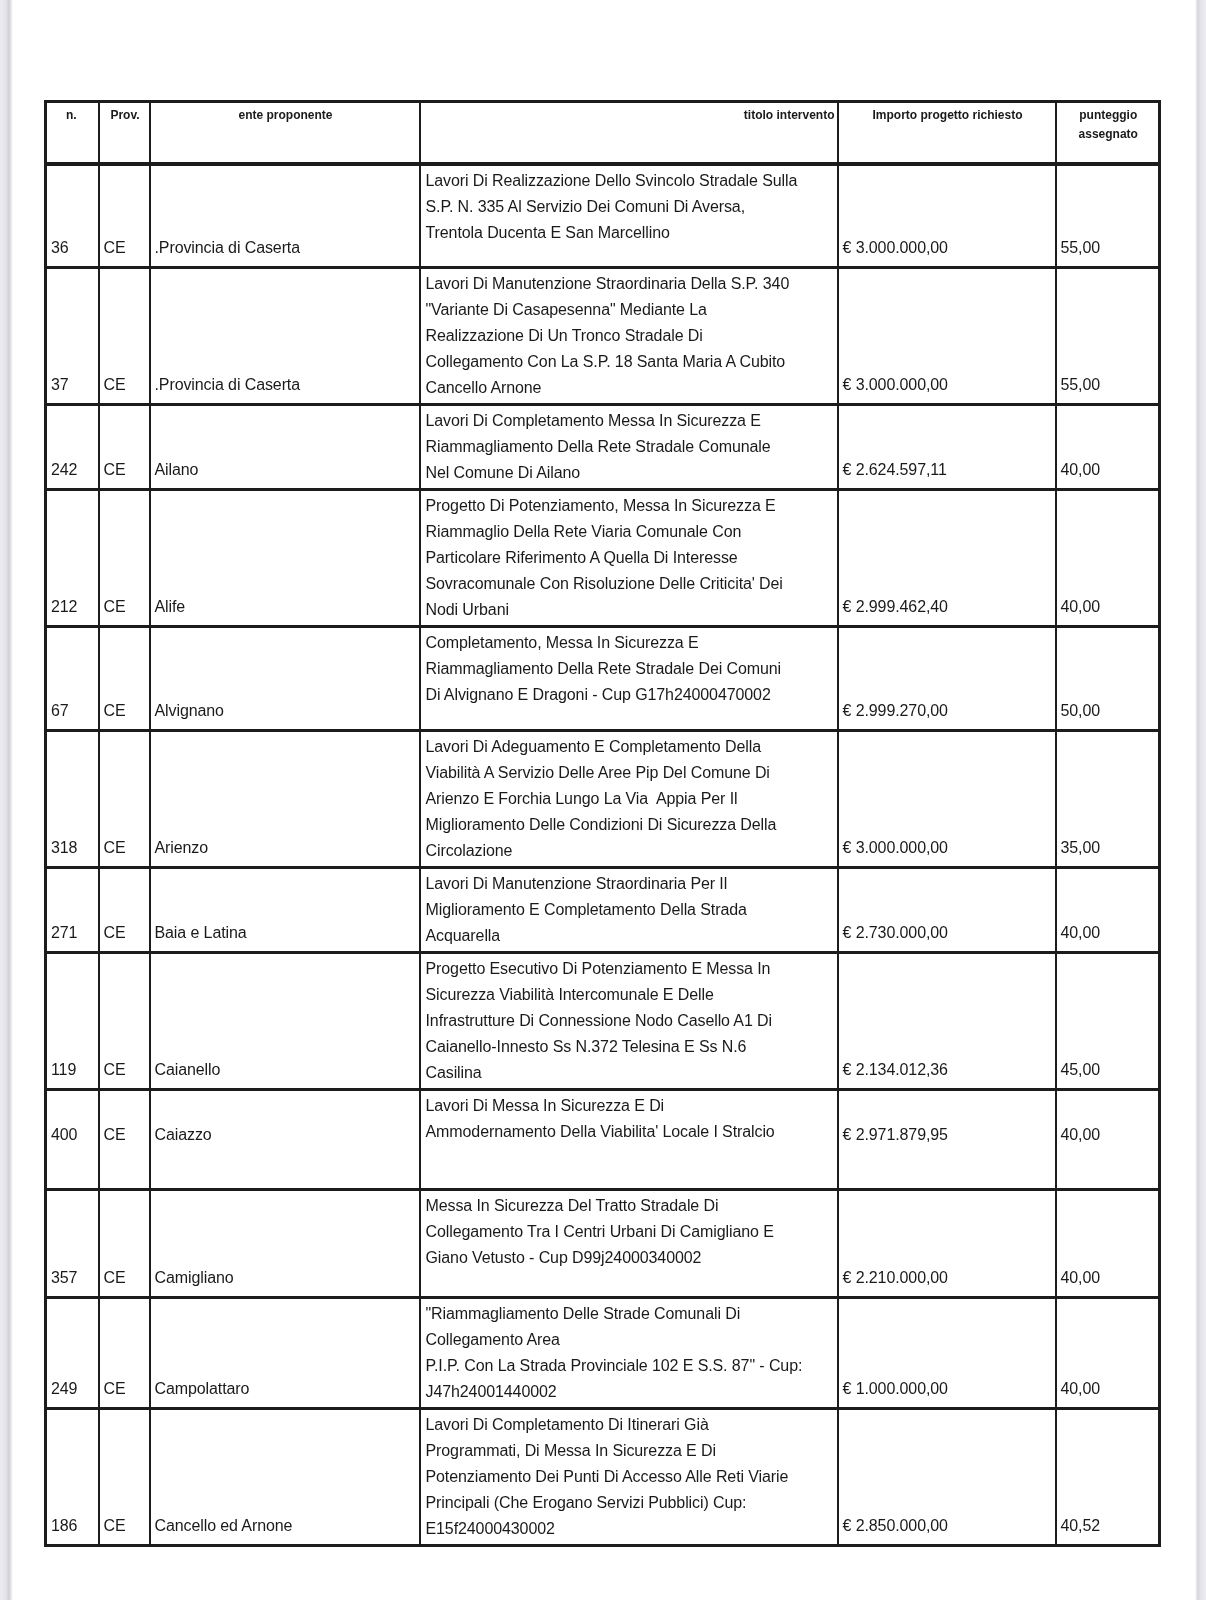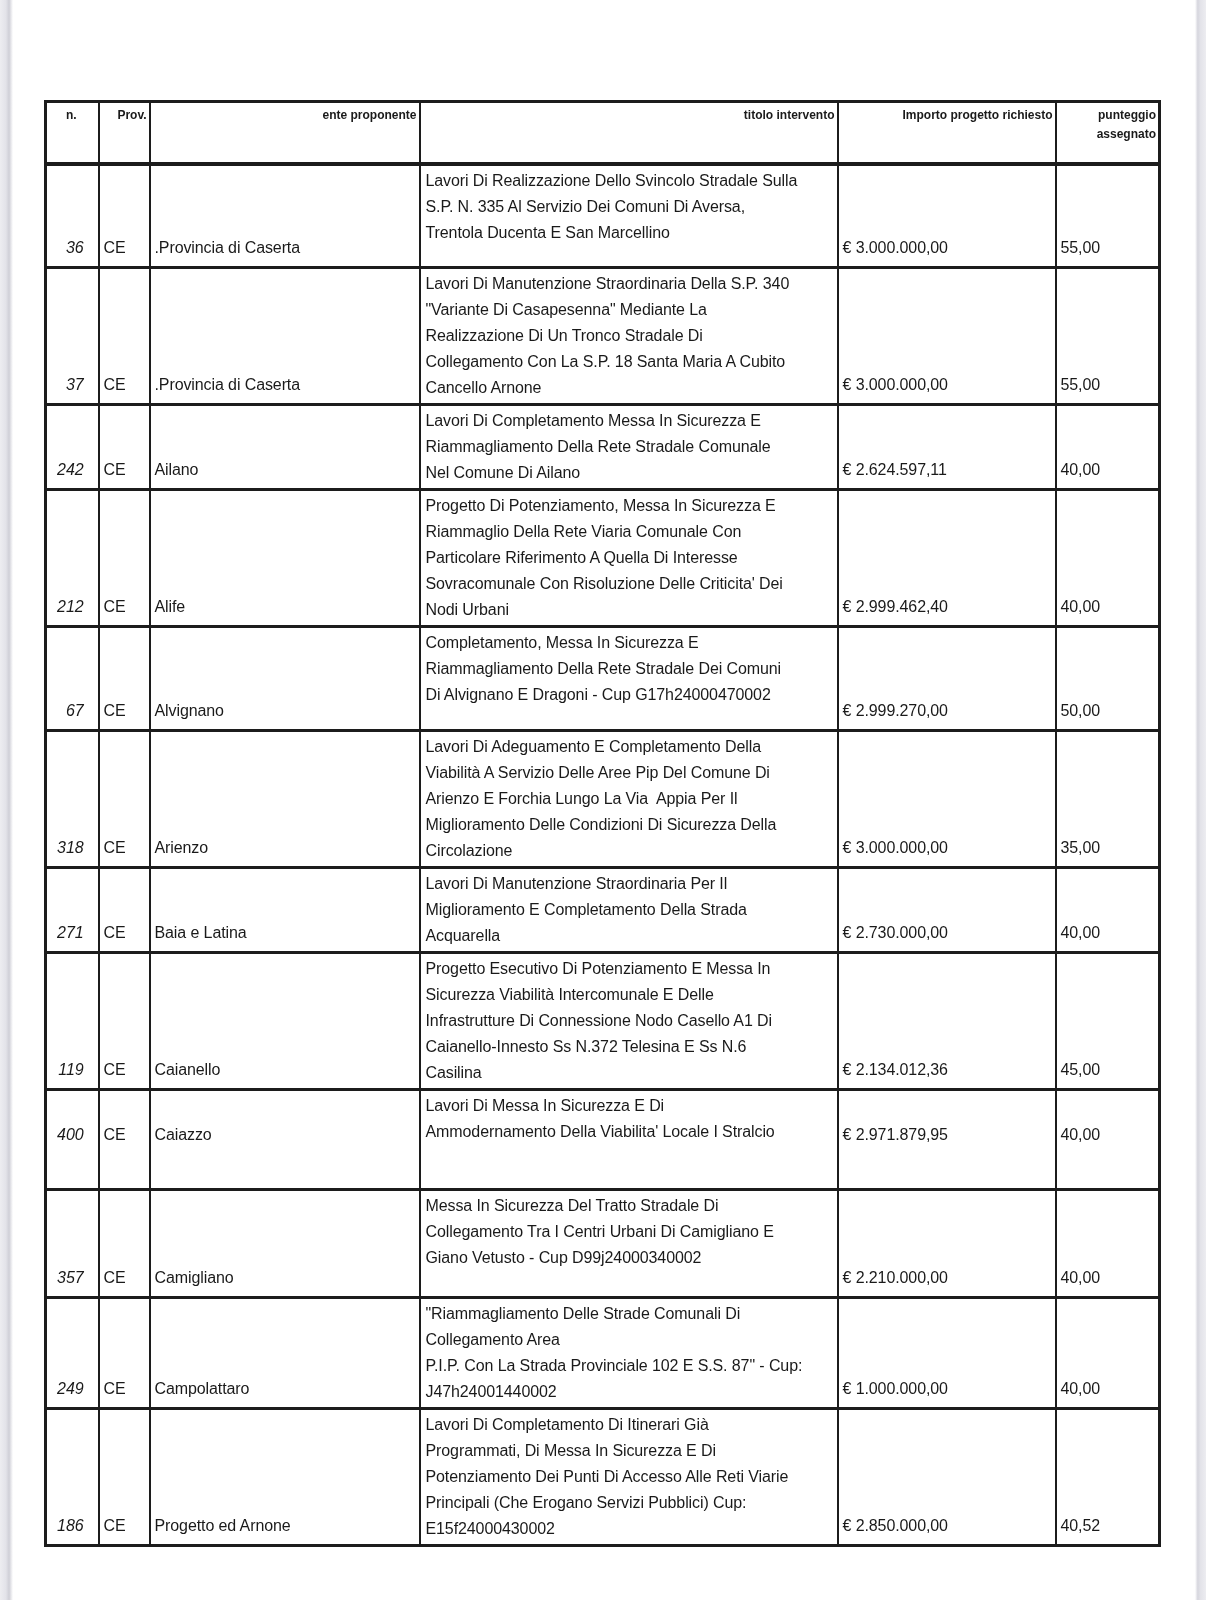--- a/index.html
+++ b/index.html
@@ -47,43 +47,42 @@
 
   th, td {
     border-left: 2px solid #1c1c1c;
     border-right: 2px solid #1c1c1c;
     border-top: 3px solid #1c1c1c;
     border-bottom: 3px solid #1c1c1c;
     overflow: hidden;
   }
   thead th {
     vertical-align: top;
-    text-align: right;
+    text-align: center;
     font-size: 12px;
     font-weight: bold;
     line-height: 19px;
     padding: 3px 2px 0 4px;
     border-bottom: 4px solid #1c1c1c;
     white-space: pre-line;
   }
   thead tr { height: 62px; }
   thead th.h-n { text-align: center; padding-left: 0; }
   thead th.h-titolo { text-align: right; }
 
   tbody td {
     font-size: 16px;
     line-height: 26px;
     vertical-align: bottom;
     padding: 0 2px 5px 4px;
     letter-spacing: -0.1px;
   }
   tbody td.cell-n {
-    text-align: right;
+    text-align: left;
     padding-right: 14px;
-    font-style: italic;
   }
   tbody td.cell-titolo {
     vertical-align: top;
     white-space: pre;
     padding: 2px 16px 2px 5px;
     margin-top: 18px;
   }
   tbody td.cell-punteggio {
     font-weight: normal;
   }
@@ -245,21 +244,21 @@
       <td class="cell-titolo">"Riammagliamento Delle Strade Comunali Di
 Collegamento Area
 P.I.P. Con La Strada Provinciale 102 E S.S. 87" - Cup:
 J47h24001440002</td>
       <td class="cell-importo">€ 1.000.000,00</td>
       <td class="cell-punteggio">40,00</td>
     </tr>
         <tr>
       <td class="cell-n">186</td>
       <td class="cell-prov">CE</td>
-      <td class="cell-ente">Progetto ed Arnone</td>
+      <td class="cell-ente">Cancello ed Arnone</td>
       <td class="cell-titolo">Lavori Di Completamento Di Itinerari Già
 Programmati, Di Messa In Sicurezza E Di
 Potenziamento Dei Punti Di Accesso Alle Reti Viarie
 Principali (Che Erogano Servizi Pubblici) Cup:
 E15f24000430002</td>
       <td class="cell-importo">€ 2.850.000,00</td>
       <td class="cell-punteggio">40,52</td>
     </tr>
       </tbody>
   </table>

